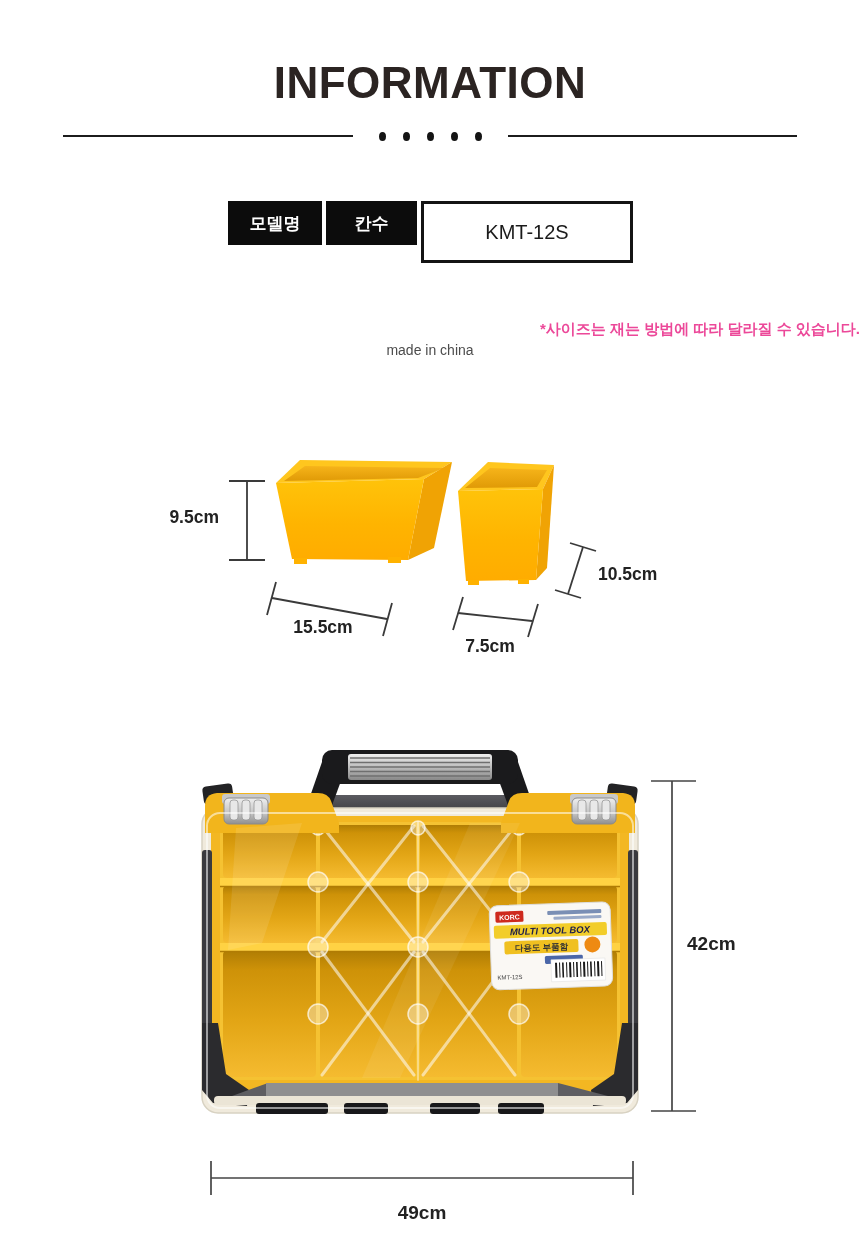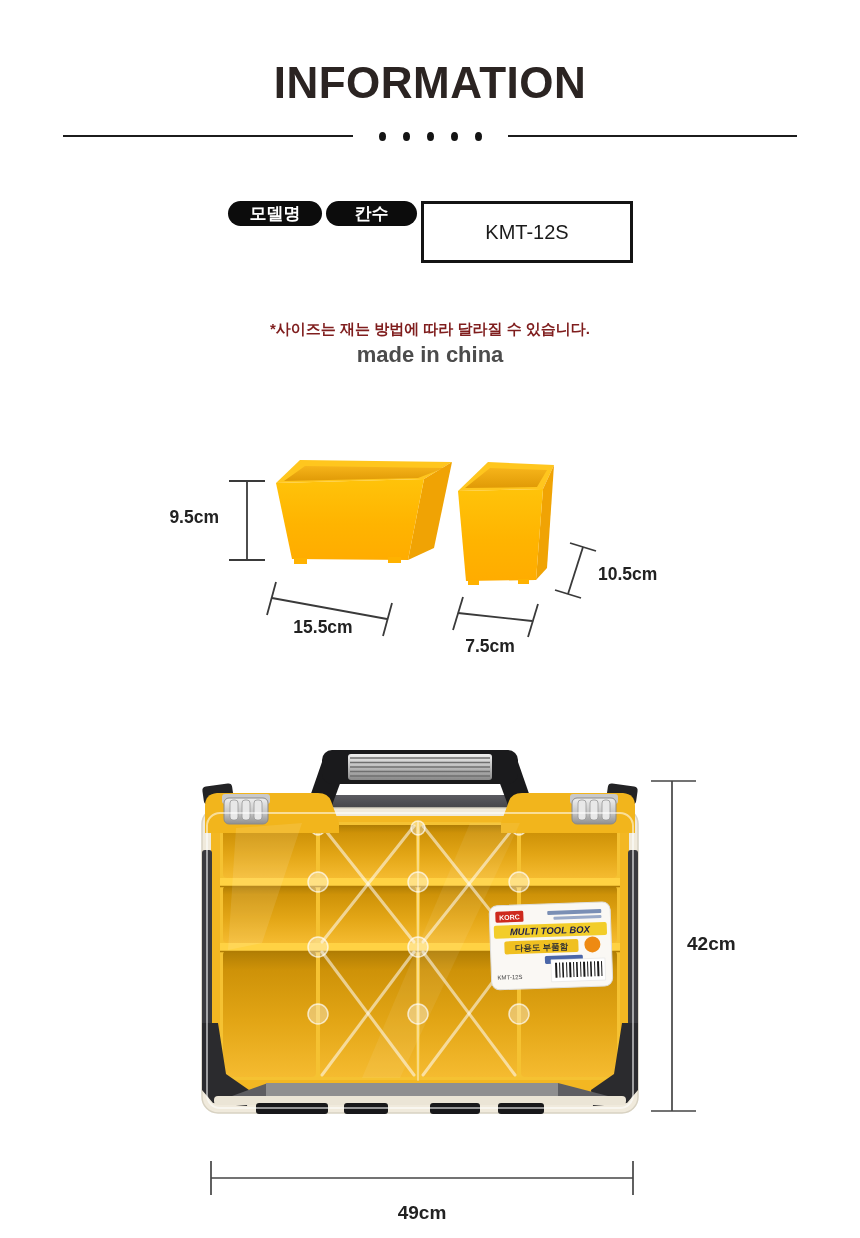--- a/index.html
+++ b/index.html
@@ -23,38 +23,38 @@
   .divider .line { flex:1; height:2px; background:#1c1c1c; }
   .divider .dots { display:flex; gap:17px; margin:0 26px; align-items:center; }
   .divider .dot { width:7px; height:9px; border-radius:50%; background:#141414; }
   
   .spec-table {
     position:absolute; left:228px; top:193px;
     display:grid; grid-template-columns:94px 91px 212px;
     column-gap:4px; row-gap:3px;
   }
   .spec-table .th {
-    background:#0c0c0c; color:#ffffff; height:25px;
+    background:#0c0c0c; color:#ffffff; height:44px;
     display:flex; align-items:center; justify-content:center;
-    font-size:17px; font-weight:bold;border-radius:15px;
+    font-size:17px; font-weight:bold;
   }
   .spec-table .td {
     background:#ffffff; border:3px solid #141414; height:62px;
     display:flex; flex-direction:column; align-items:center; justify-content:center;
     font-size:20px; color:#1a1a1a;
   }
   .spec-table .td.td-size { font-size:17px; line-height:1.25; }
   
   .disclaimer {
-    position:absolute; top:312px; left:0; width:860px; text-align:center;
-    font-size:15px; font-weight:bold; color:#7f1d1d;
+    position:absolute; top:312px; left:0; width:860px; text-align:right;
+    font-size:15px; font-weight:bold; color:#ec4899;
   }
   .origin {
     position:absolute; top:334px; left:0; width:860px; text-align:center;
-    font-size:22px; font-weight:bold; color:#4c4c4c;
+    font-size:14px; font-weight:normal; color:#4c4c4c;
   }
   
   .bins-svg  { position:absolute; top:430px; left:0; }
   .case-svg  { position:absolute; top:730px; left:0; }
   svg { font-family:"Liberation Sans", sans-serif; }
   .dim-label { fill:#222222; font-weight:bold; }
 </style>
 </head>
 <body>
 

